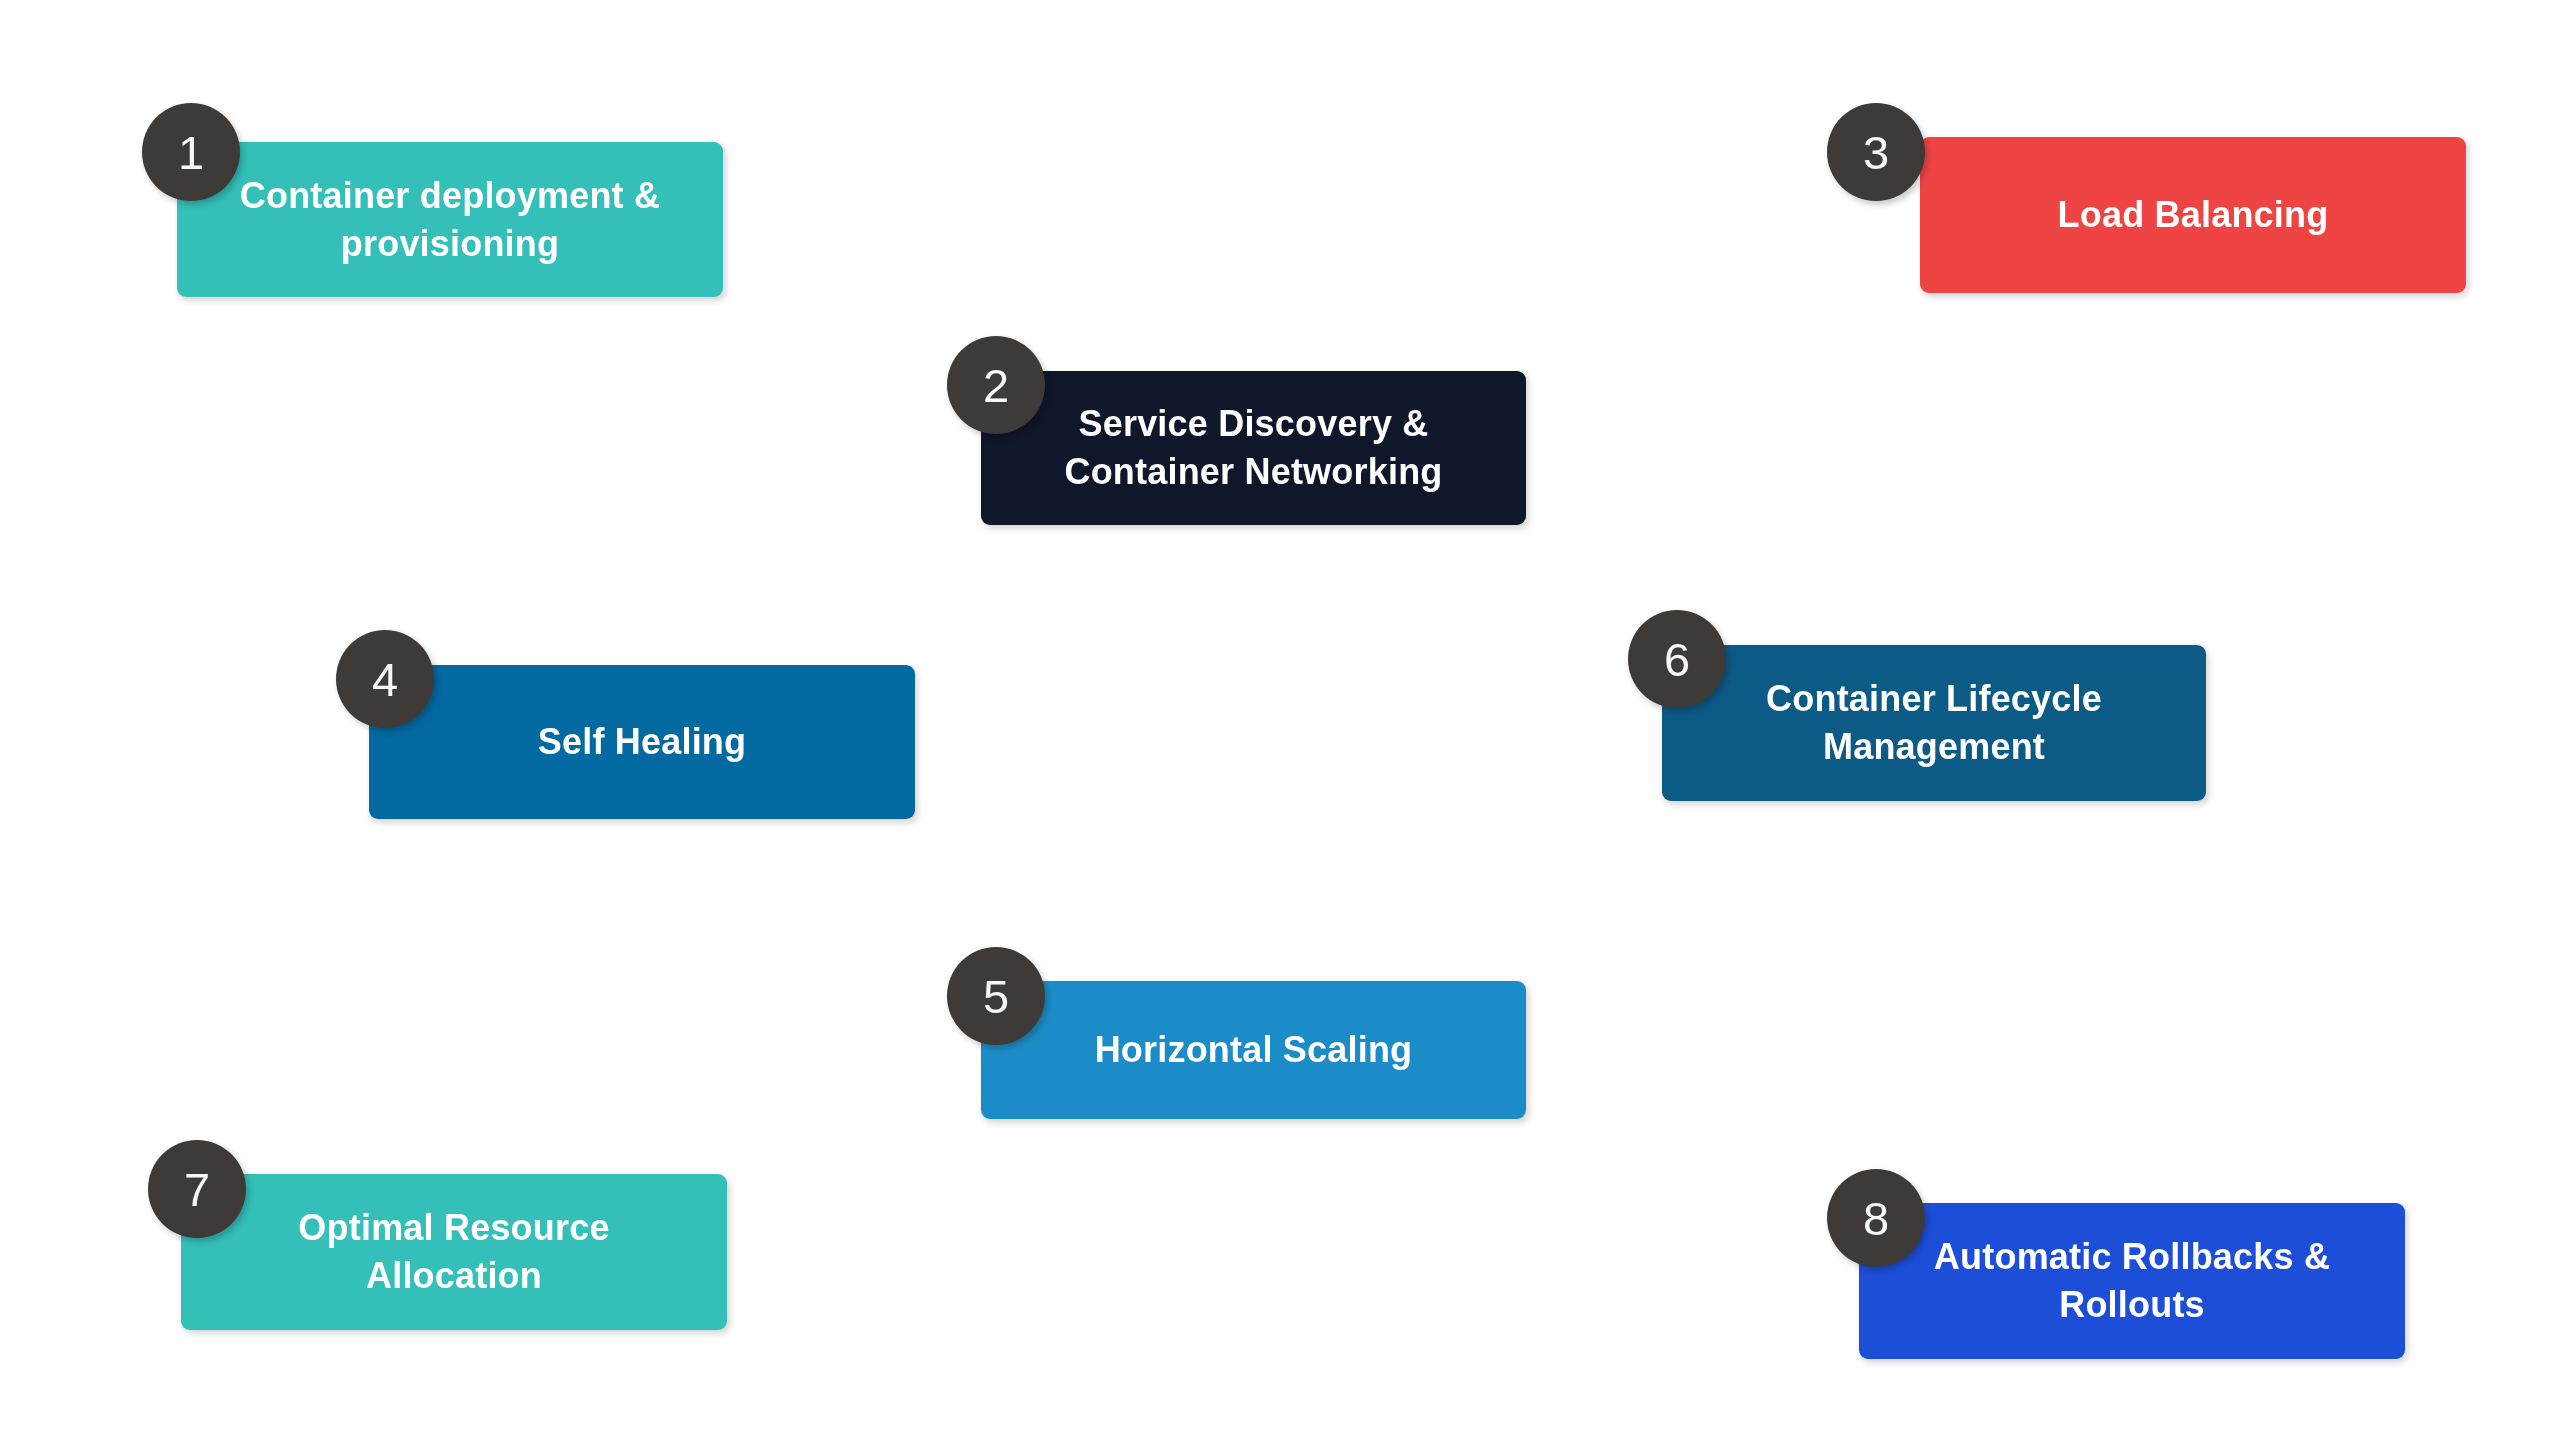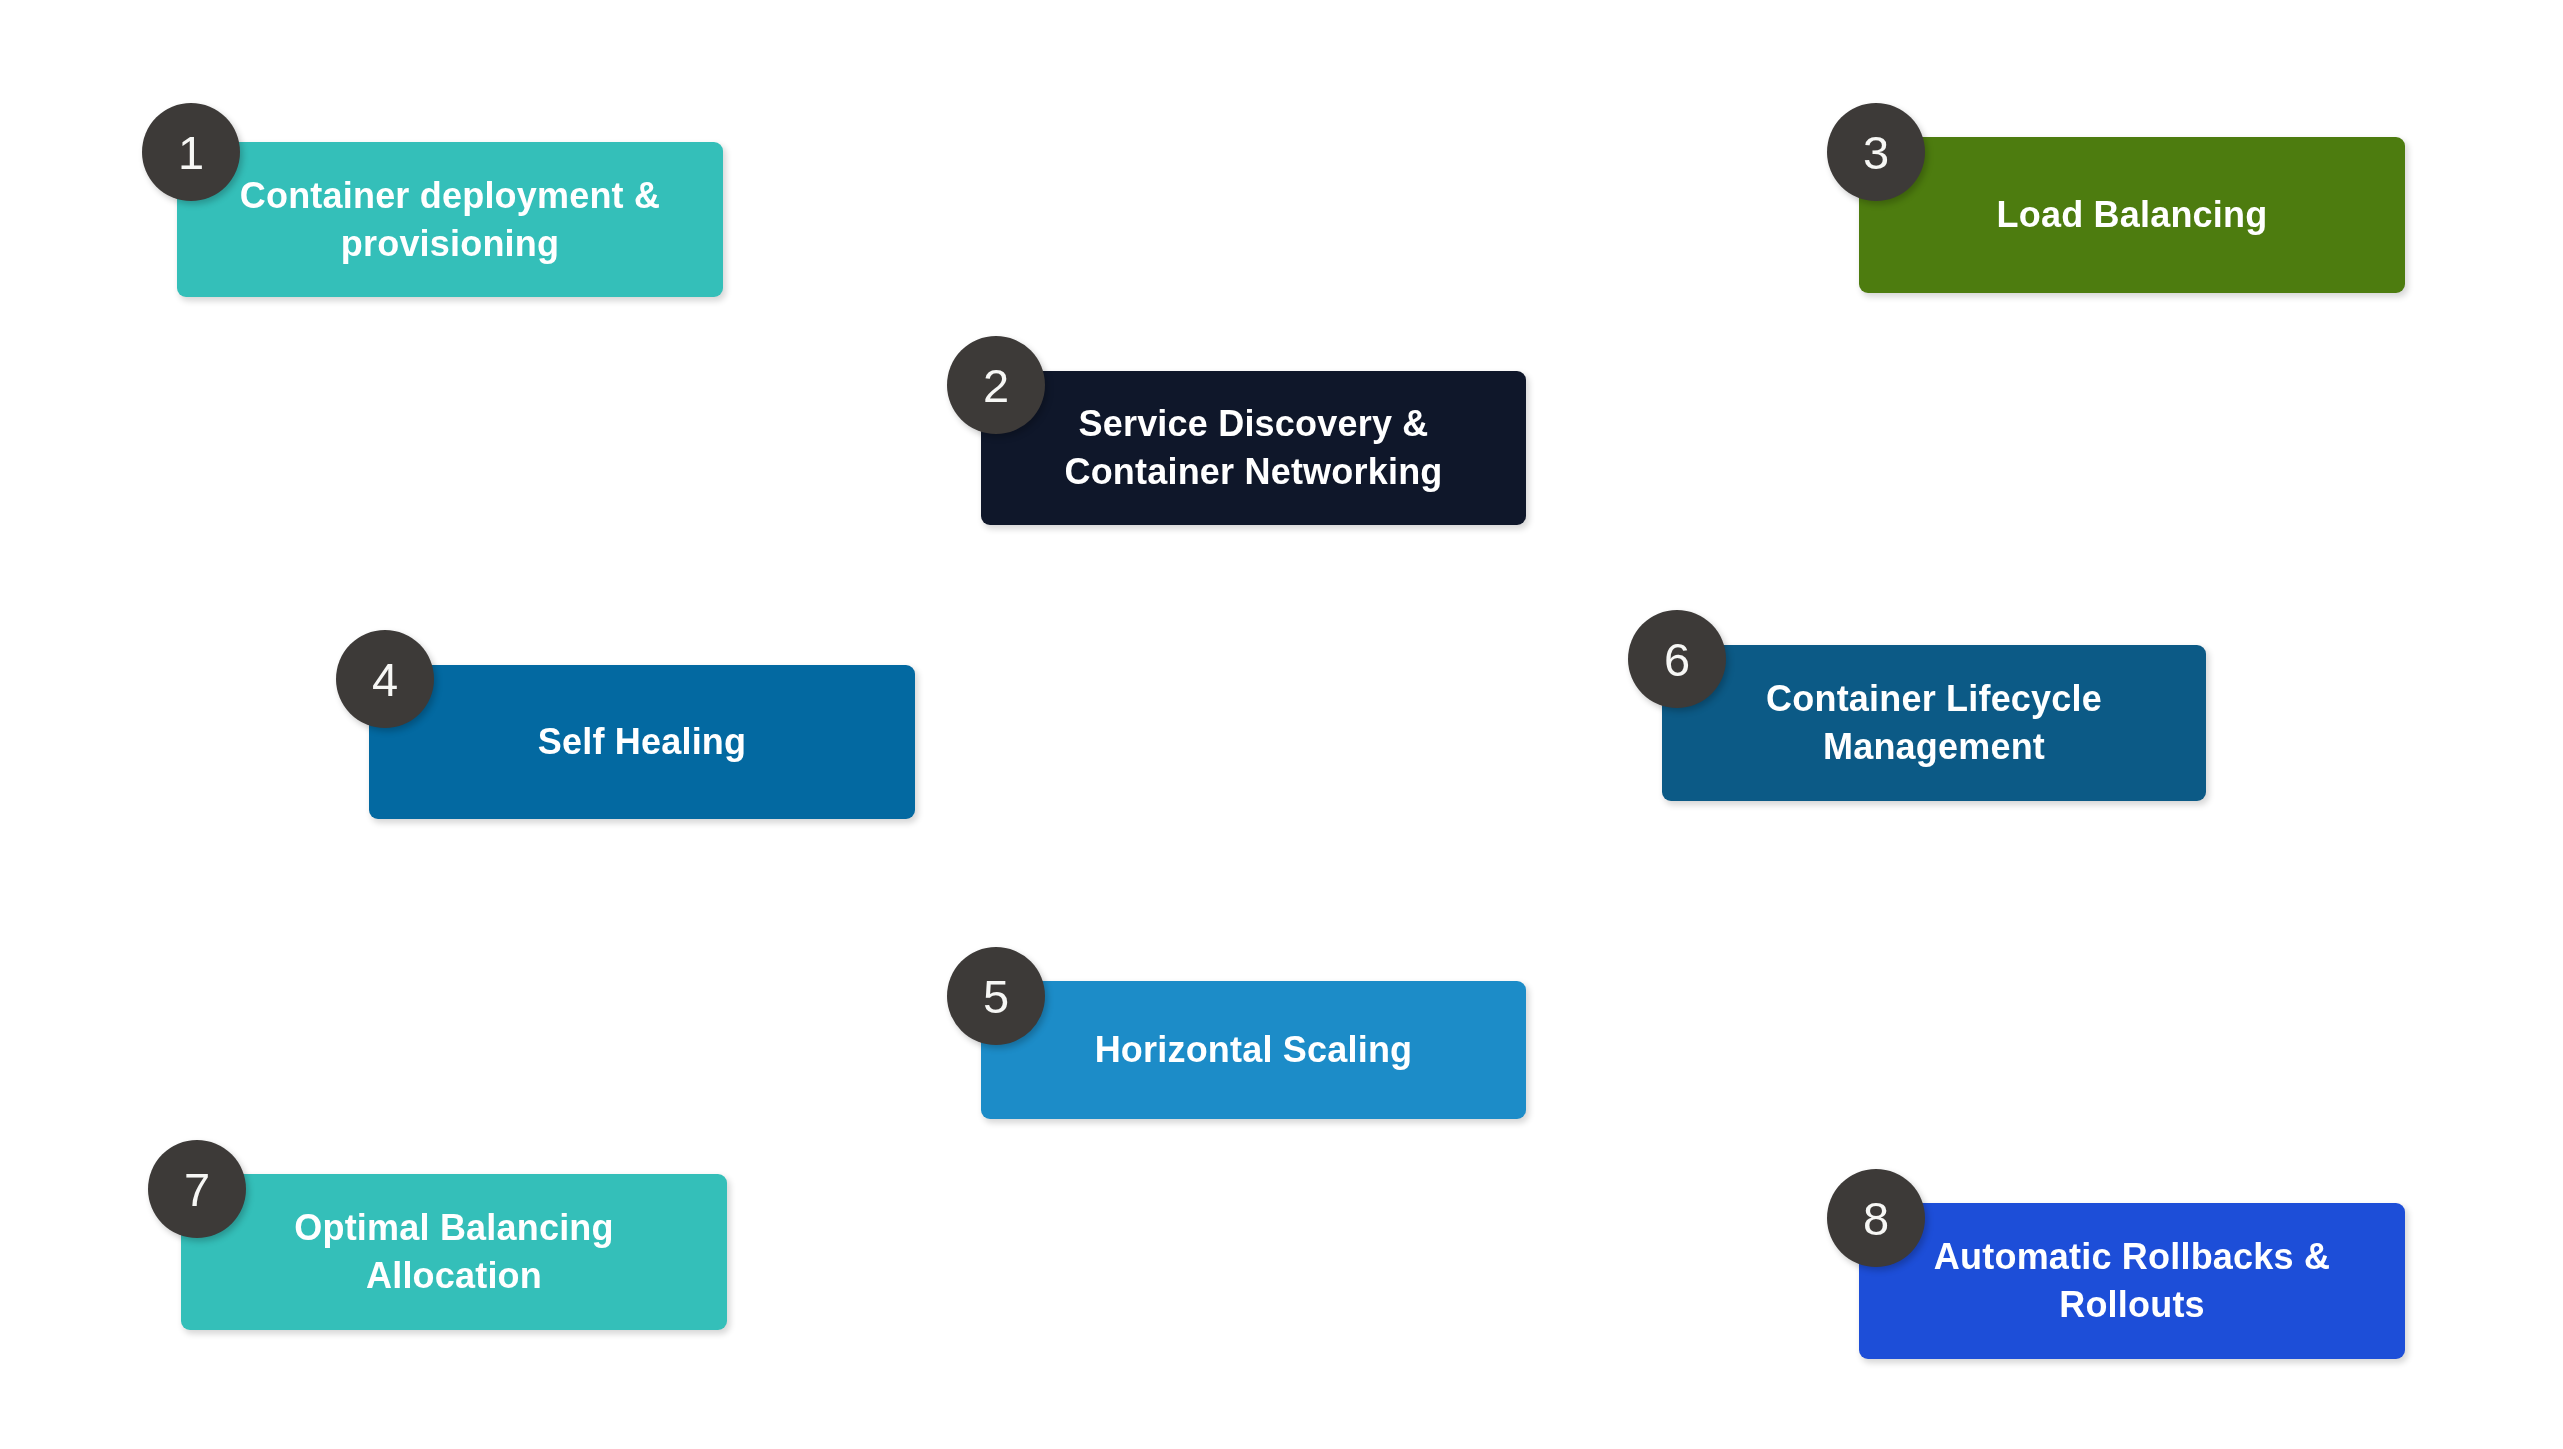--- a/index.html
+++ b/index.html
@@ -83,21 +83,21 @@
     <div class="feature-node" style="left: 0px; top: 0px;">
       <div class="feature-box" style="left: 981px; top: 371px; width: 545px; height: 154px; background: #0f172a;">
         <div class="feature-label">Service Discovery &amp;
 Container Networking</div>
       </div>
       <div class="step-badge" style="left: 947px; top: 336px; background: rgb(61, 58, 56);">
         <span class="step-number" style="color: rgb(247, 247, 245);">2</span>
       </div>
     </div>
     <div class="feature-node" style="left: 0px; top: 0px;">
-      <div class="feature-box" style="left: 1859px; top: 137px; width: 546px; height: 156px; background: #4d7c0f;">
+      <div class="feature-box" style="left: 1920px; top: 137px; width: 546px; height: 156px; background: #ef4444;">
         <div class="feature-label">Load Balancing</div>
       </div>
       <div class="step-badge" style="left: 1827px; top: 103px; background: rgb(61, 58, 56);">
         <span class="step-number" style="color: rgb(247, 247, 245);">3</span>
       </div>
     </div>
     <div class="feature-node" style="left: 0px; top: 0px;">
       <div class="feature-box" style="left: 369px; top: 665px; width: 546px; height: 154px; background: #0369a1;">
         <div class="feature-label">Self Healing</div>
       </div>
@@ -117,21 +117,21 @@
       <div class="feature-box" style="left: 1662px; top: 645px; width: 544px; height: 156px; background: rgb(12, 90, 134);">
         <div class="feature-label">Container Lifecycle
 Management</div>
       </div>
       <div class="step-badge" style="left: 1628px; top: 610px; background: rgb(61, 58, 56);">
         <span class="step-number" style="color: rgb(247, 247, 245);">6</span>
       </div>
     </div>
     <div class="feature-node" style="left: 0px; top: 0px;">
       <div class="feature-box" style="left: 181px; top: 1174px; width: 546px; height: 156px; background: rgb(52, 191, 185);">
-        <div class="feature-label">Optimal Balancing
+        <div class="feature-label">Optimal Resource
 Allocation</div>
       </div>
       <div class="step-badge" style="left: 148px; top: 1140px; background: rgb(61, 58, 56);">
         <span class="step-number" style="color: rgb(247, 247, 245);">7</span>
       </div>
     </div>
     <div class="feature-node" style="left: 0px; top: 0px;">
       <div class="feature-box" style="left: 1859px; top: 1203px; width: 546px; height: 156px; background: #1d4ed8;">
         <div class="feature-label">Automatic Rollbacks &amp;
 Rollouts</div>

